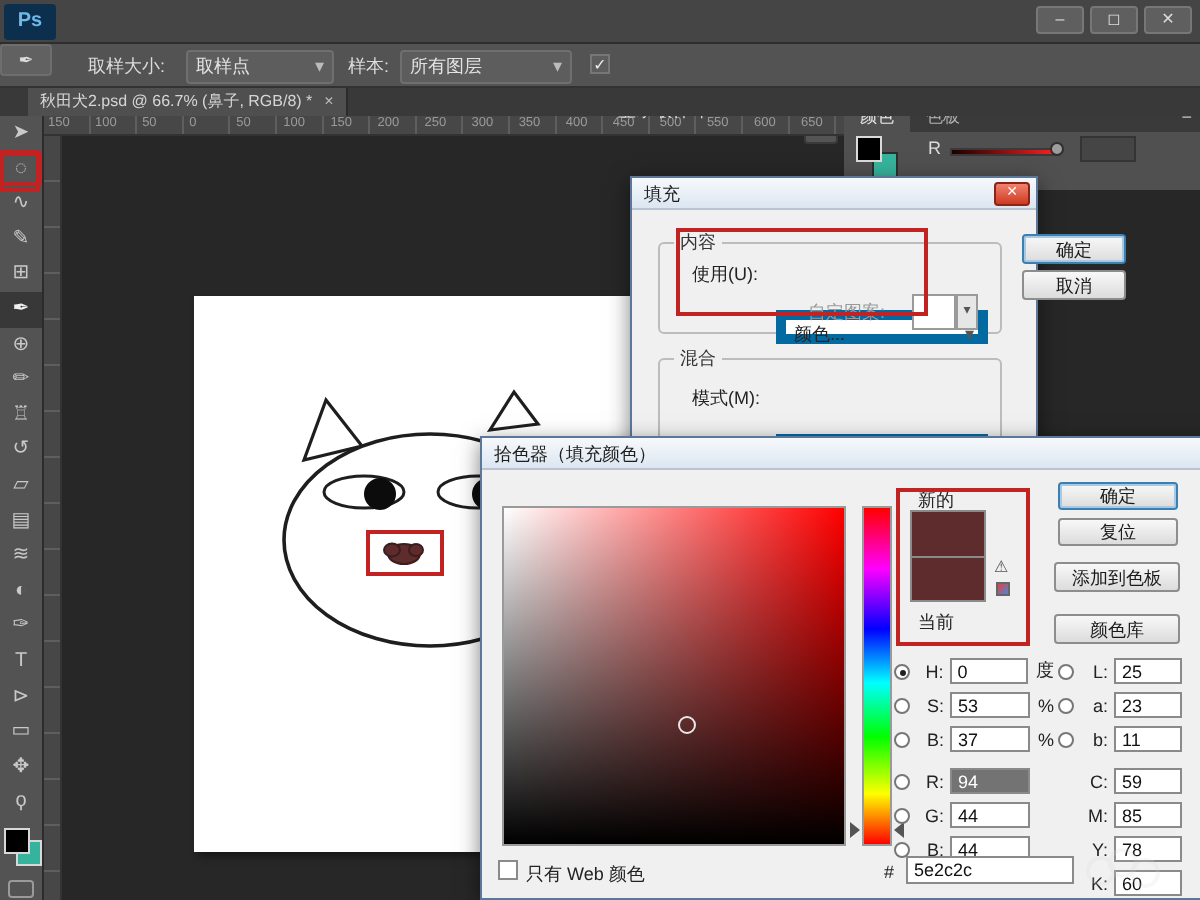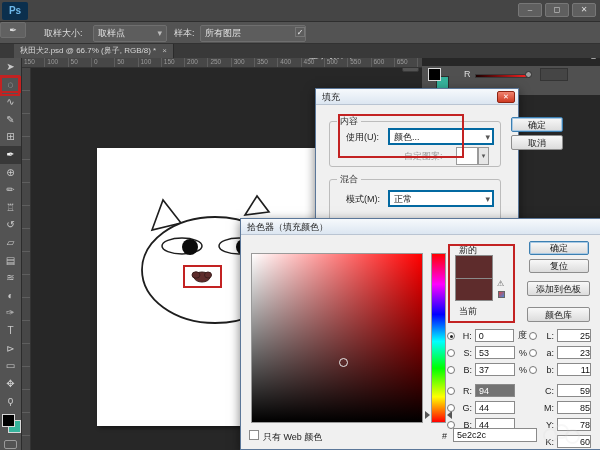--- a/index.html
+++ b/index.html
@@ -1,19 +1,19 @@
 <!DOCTYPE html>
 <html style="--red: #c32222;"><head>
 <meta charset="utf-8">
 <style>
   :root{ --red:#c32222; }
   *{margin:0;padding:0;box-sizing:border-box;}
   html,body{width:600px;height:450px;overflow:hidden;}
   body{font-family:"Liberation Sans","DejaVu Sans",sans-serif;background:#272727;position:relative;}
-  .abs{position:absolute;}
+  .abs{position:absolute;justify-content:space-between;}
   .redbox{position:absolute;border:2px solid var(--red);pointer-events:none;}
 
   
   .menubar{left:0;top:0;width:600px;height:22px;background:#454545;border-bottom:1px solid #2e2e2e;display:flex;align-items:center;z-index:9;}
   .ps-logo{width:26px;height:18px;margin:0 6px 0 2px;background:#0b2f4d;color:#6fb9ea;font-weight:bold;font-size:10px;text-align:center;line-height:18px;border-radius:2px;}
   .menus{display:flex;align-items:center;height:22px;}
   .menu-item{color:#e6e6e6;font-size:9.5px;padding:3px 5px;position:relative;white-space:nowrap;}
   .menu-item.boxed{box-shadow:0 0 0 2px var(--red);}
   .winctl{position:absolute;right:4px;top:3px;display:flex;gap:3px;}
   .winctl span{width:24px;height:14px;background:#5f5f5f;border:1px solid #777;color:#ddd;font-size:8px;text-align:center;line-height:12px;border-radius:2px;}
@@ -62,39 +62,39 @@
   
   .dlg{position:absolute;background:#f0f0f0;border:1px solid #5b7799;box-shadow:0 3px 10px rgba(0,0,0,.5);}
   .dlg-title{position:absolute;left:0;top:0;right:0;height:16px;background:linear-gradient(#f6f9fc,#dce6f1);border-bottom:1px solid #b9c4d2;color:#1d1d1d;font-size:9px;line-height:16px;padding-left:6px;}
   .dlg-close{position:absolute;top:2px;width:18px;height:12px;background:linear-gradient(#f0836f,#cf3a22);border:1px solid #8e2413;border-radius:2px;color:#fff;font-size:7px;text-align:center;line-height:10px;}
   .winbtn{position:absolute;background:linear-gradient(#f8f8f8,#dcdcdc);border:1px solid #8d8d8d;border-radius:2px;color:#1a1a1a;font-size:9px;text-align:center;}
   .winbtn.primary{border-color:#3c7fb1;box-shadow:0 0 0 1px #a8c9e4 inset;}
   .groupbox{position:absolute;border:1px solid #bcbcbc;border-radius:3px;}
   .grouplabel{position:absolute;background:#f0f0f0;font-size:9px;color:#333;padding:0 3px;}
   .fld-label{position:absolute;font-size:9px;color:#222;}
   .fld-label.disabled{color:#9a9a9a;}
-  .dd{position:absolute;background:#fff;border:2px solid #0369a1;font-size:9px;color:#222;line-height:15px;padding:0 4px;}
+  .dd{position:absolute;background:#fff;border:5px solid #0369a1;font-size:9px;color:#222;line-height:15px;padding:0 4px;margin-top:27px;}
   .dd .dda{position:absolute;right:2px;top:0;color:#555;}
 
   
   .sv-field{position:absolute;border:1px solid #9a9a9a;
     background:linear-gradient(to bottom,rgba(0,0,0,0),#000),linear-gradient(to right,#fff,#f00);}
   .sv-marker{position:absolute;width:9px;height:9px;border:1.5px solid #e8e8e8;border-radius:50%;}
   .huebar{position:absolute;border:1px solid #9a9a9a;
     background:linear-gradient(to bottom,#f00,#f0f 18%,#00f 36%,#0ff 52%,#0f0 68%,#ff0 85%,#f00);}
   .huearrow{position:absolute;width:0;height:0;border-top:4px solid transparent;border-bottom:4px solid transparent;}
   .cp-col{position:absolute;display:flex;flex-direction:column;}
   .cp-row{display:flex;align-items:center;height:17px;}
   .cp-row.gap{margin-top:4px;}
   .cp-radio{width:8px;height:8px;border:1px solid #777;border-radius:50%;background:#fff;margin-right:3px;visibility:hidden;position:relative;flex:0 0 8px;}
   .cp-row.radio .cp-radio{visibility:visible;}
   .cp-row.checked .cp-radio::after{content:"";position:absolute;left:2px;top:2px;width:3px;height:3px;border-radius:50%;background:#222;}
   .cp-lbl{width:14px;text-align:right;margin-right:3px;font-size:9px;color:#222;}
   .cp-input{width:40px;height:13px;background:#fff;border:1px solid #8a8a8a;font-size:9px;line-height:12px;padding-left:3px;color:#111;}
-  .cp-col.narrow .cp-input{width:34px;text-align:right;}
+  .cp-col.narrow .cp-input{width:34px;}
   .cp-row.selected .cp-input{background:#737373;color:#fff;}
   .cp-unit{margin-left:4px;font-size:9px;color:#222;}
   .swatchbox{position:absolute;border:1px solid #8a8a8a;}
   .check{position:absolute;width:10px;height:10px;background:#fff;border:1px solid #8a8a8a;}
 
   .watermark{position:absolute;z-index:7;opacity:.22;}
   .watermark i{position:absolute;width:15px;height:15px;border:2px solid #dcdcdc;border-radius:50%;background:rgba(255,255,255,.25);}
 </style>
 </head>
 <body>
@@ -165,20 +165,25 @@
       <div class="tool"><span>✥</span></div>
       <div class="tool"><span>ϙ</span></div>
     </div>
   <div class="bg-swatch" style="left: 8px; top: 364px; background: rgb(54, 179, 156);"></div>
   <div class="fg-swatch" style="left: 2px; top: 358px; background: rgb(0, 0, 0);"></div>
   <div class="quickmask"></div>
 </div>
 
 <div class="abs colorpanel">
   <div class="dockbtn">≣</div>
+  <div class="cp-tabs">
+
+  <span class="cp-tab active">颜色</span>
+      <span class="cp-tab">色板</span>
+    </div>
   <span class="panel-menu">≡</span>
   <div class="cp-body">
     <div style="position: absolute; left: 14px; top: 10px; width: 13px; height: 13px; border: 1px solid rgb(46, 46, 46); background: rgb(54, 179, 156);"></div>
     <div style="position: absolute; left: 6px; top: 2px; width: 13px; height: 13px; border: 1px solid rgb(218, 218, 218); background: rgb(0, 0, 0);"></div>
     <span style="position:absolute;left:42px;top:3px;color:#ddd;font-size:9px;">R</span>
     <div style="position:absolute;left:53px;top:8px;width:55px;height:4px;background:linear-gradient(to right,#1c0000,#ff2222);border:1px solid #3a3a3a;"></div>
     <div style="position:absolute;left:103px;top:5px;width:7px;height:7px;border-radius:50%;background:#9d9d9d;border:1px solid #2f2f2f;"></div>
     <div style="position:absolute;left:118px;top:2px;width:28px;height:13px;background:#454545;border:1px solid #343434;"></div>
   </div>
 </div>
@@ -190,21 +195,21 @@
     <span>◻</span>
     <span>✕</span>
   </div>
 </div>
 
 <div class="abs optionsbar">
   <div class="ob-tool"><span>✒</span></div>
   <span class="ob-item" style="left:44px;top:4px;">取样大小:</span>
   <div class="ob-item ob-dd" style="left:93px;top:3px;width:74px;"><span>取样点</span><span class="dda">▾</span></div>
   <span class="ob-item" style="left:174px;top:4px;">样本:</span>
-  <div class="ob-item ob-dd" style="left:200px;top:3px;width:106px;"><span>所有图层</span><span class="dda">▾</span></div>
+  <div class="ob-item ob-dd" style="left:200px;top:3px;width:86px;"><span>所有图层</span><span class="dda">▾</span></div>
   <div class="ob-item ob-check" style="left:295px;top:5px;"><span>✓</span></div>
   <span class="ob-item" style="left:309px;top:4px;margin-top:22px;">显示取样环</span>
 </div>
 
 <div class="abs tabbar">
   <div class="doctab">
     <span>秋田犬2.psd @ 66.7% (鼻子, RGB/8) *</span>
     <span class="close">×</span>
   </div>
 </div>

